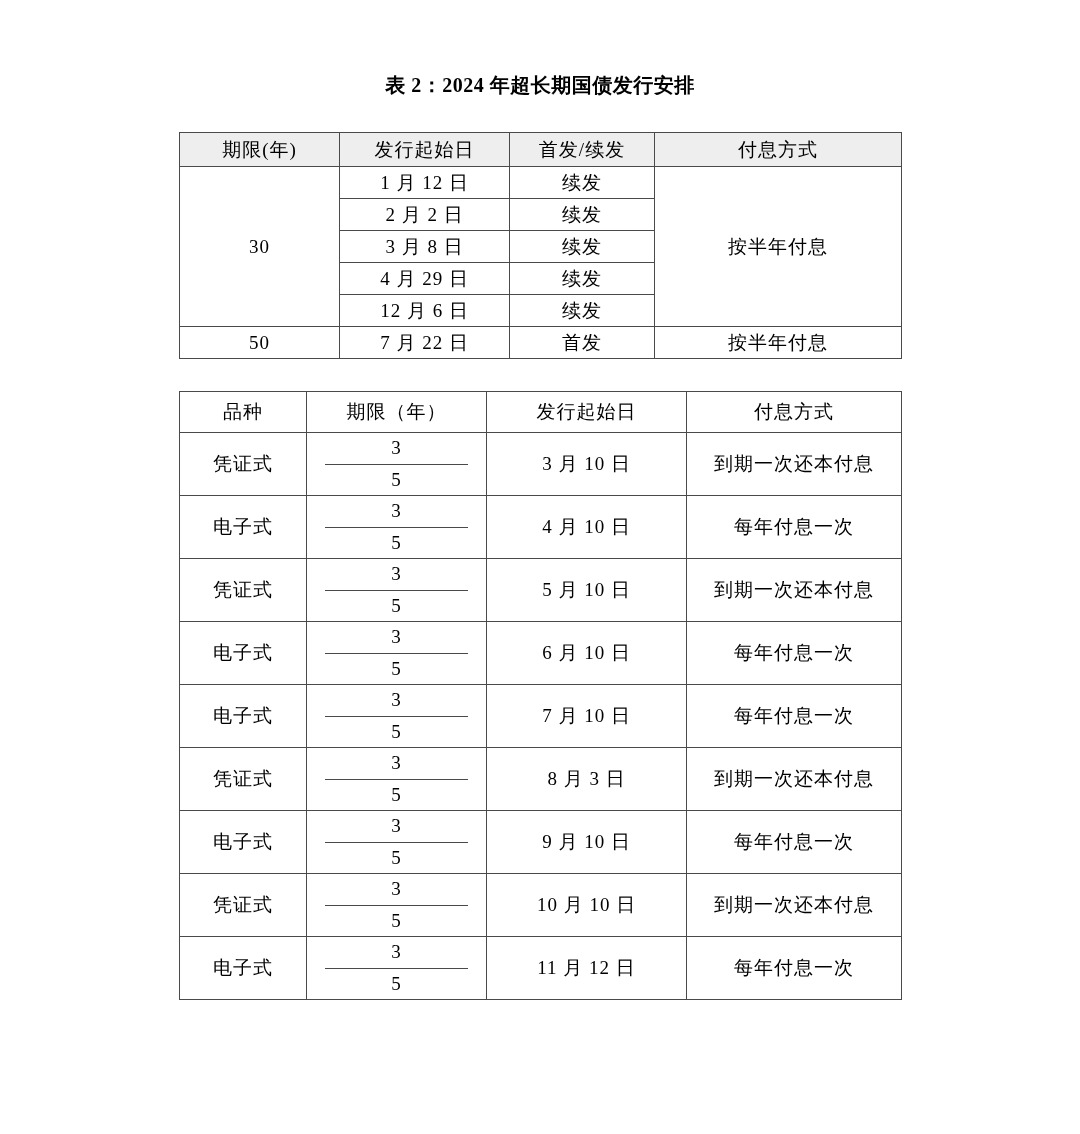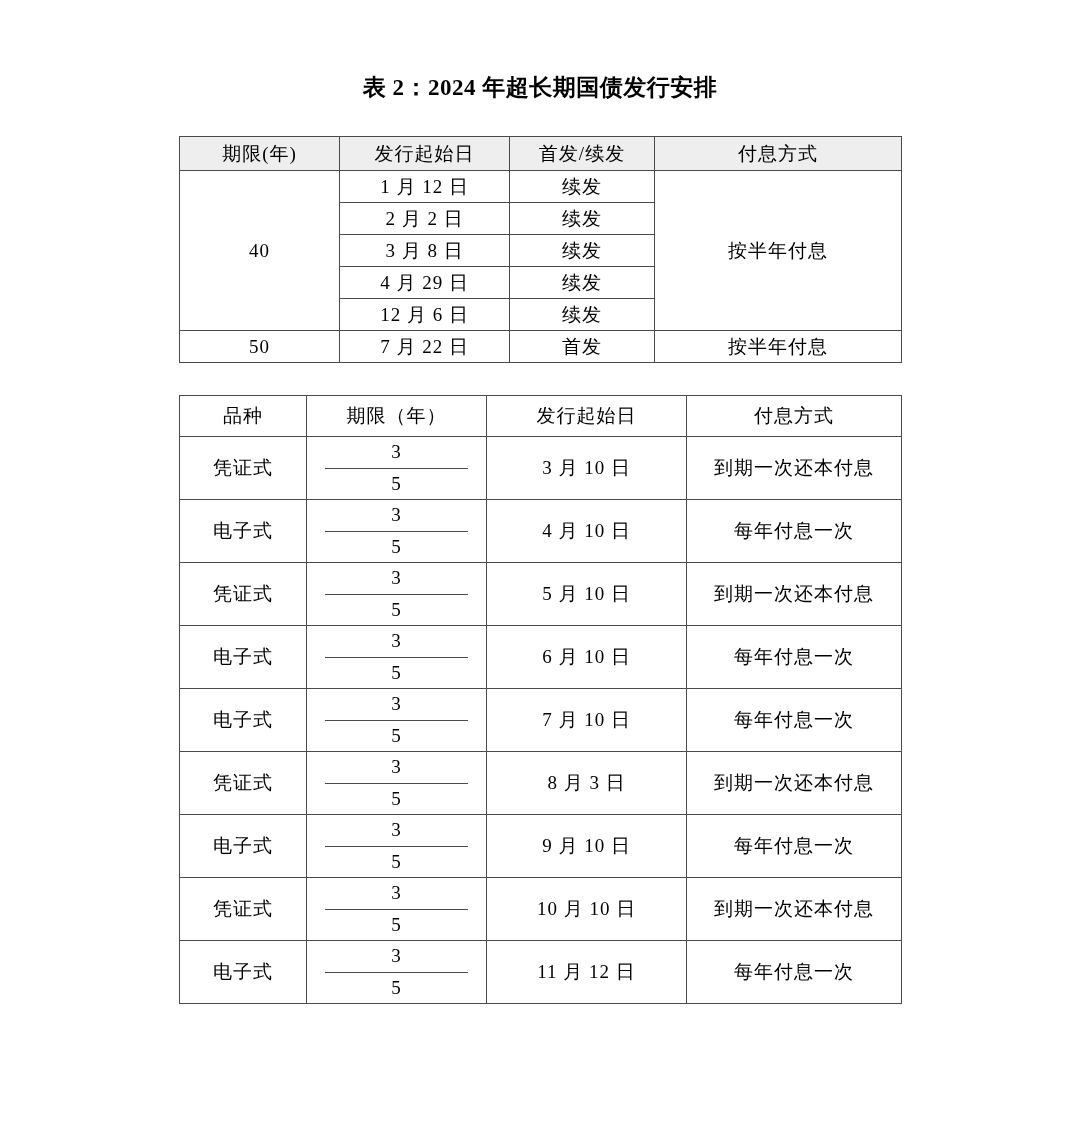--- a/index.html
+++ b/index.html
@@ -18,21 +18,21 @@
     position: relative;
     width: 1080px;
     height: 1134px;
     box-sizing: border-box;
   }
 
   
   .doc-title {
     text-align: center;
     font-weight: bold;
-    font-size: 23px;
+    font-size: 20px;
     letter-spacing: 0.5px;
   }
   #title-table2 { margin-top: 72px; }
   #title-table3 { margin-top: 92px; }
 
   
   table {
     border-collapse: collapse;
     table-layout: fixed;
   }
@@ -121,21 +121,21 @@
       <thead>
         <tr>
           <th>期限(年)</th>
           <th>发行起始日</th>
           <th>首发/续发</th>
           <th>付息方式</th>
         </tr>
       </thead>
       <tbody>
         <tr>
-          <td rowspan="5">40</td>
+          <td rowspan="5">30</td>
           <td>1 月 12 日</td>
           <td>续发</td>
           <td rowspan="5">按半年付息</td>
         </tr>
         <tr>
           <td>2 月 2 日</td>
           <td>续发</td>
         </tr>
         <tr>
           <td>3 月 8 日</td>

